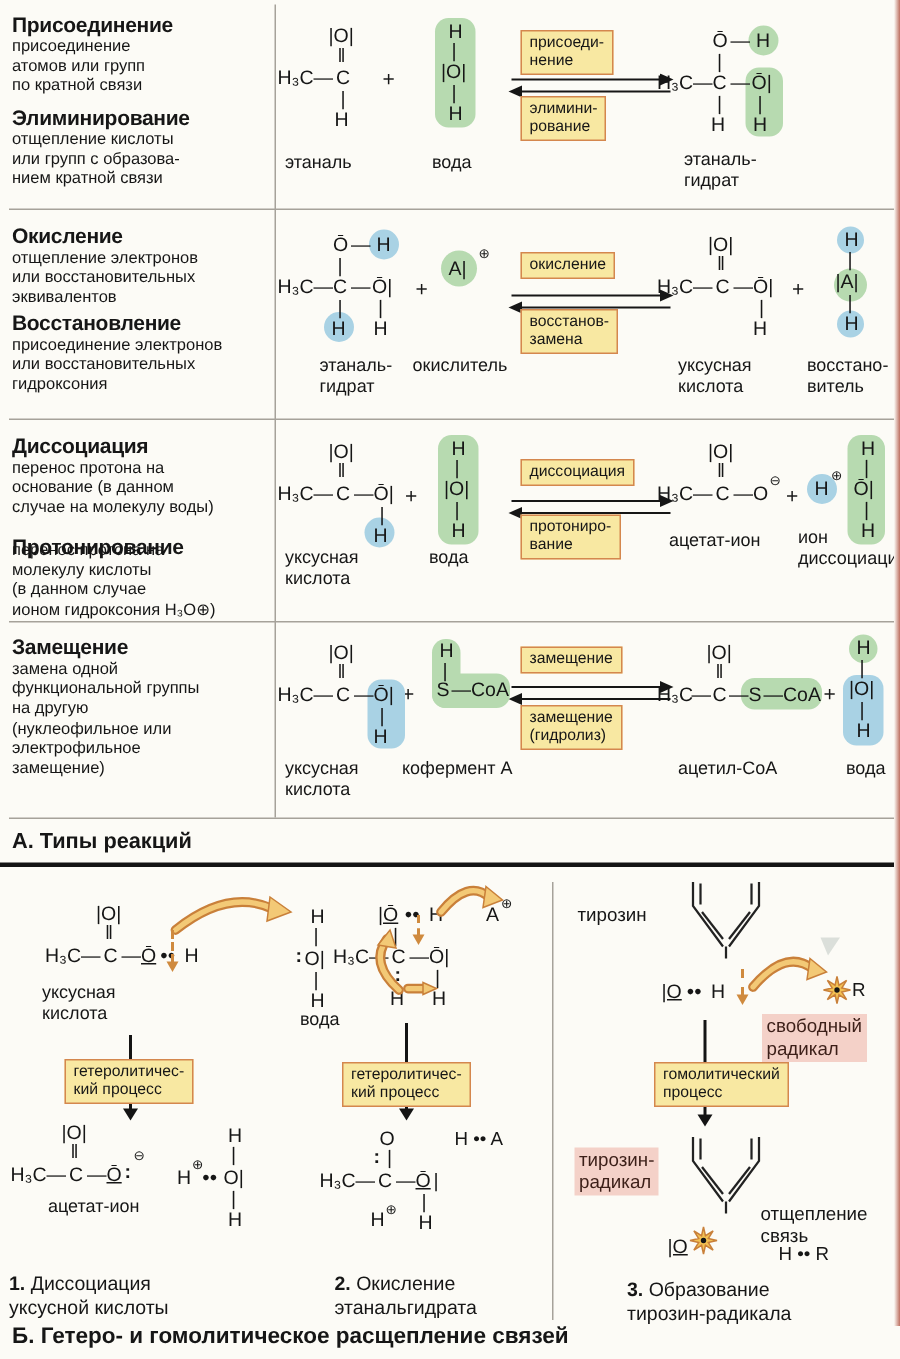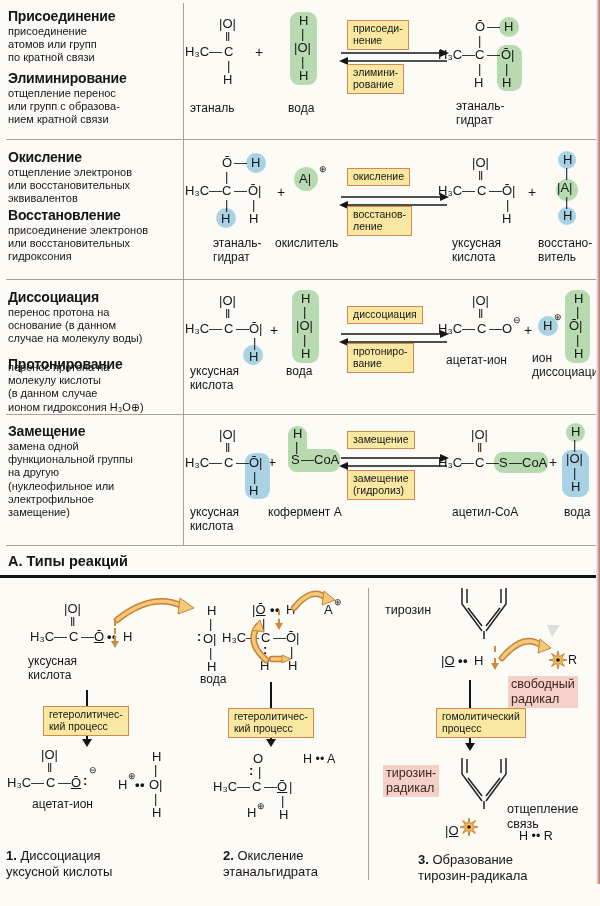--- a/index.html
+++ b/index.html
@@ -63,21 +63,21 @@
   <div class="hsep" style="top:139px"></div>
   <div class="hsep" style="top:279px"></div>
   <div class="hsep" style="top:414px"></div>
   <div class="hsep" style="top:545px"></div>
 
   <div class="term" style="left:8px;top:8px">Присоединение</div>
   <div class="desc" style="left:8px;top:25px">присоединение
 атомов или групп
 по кратной связи</div>
   <div class="term" style="left:8px;top:70px">Элиминирование</div>
-  <div class="desc" style="left:8px;top:87px">отщепление перенос
+  <div class="desc" style="left:8px;top:87px">отщепление кислоты
 или групп с образова-
 нием кратной связи</div>
   <div class="term" style="left:8px;top:149px">Окисление</div>
   <div class="desc" style="left:8px;top:166px">отщепление электронов
 или восстановительных
 эквивалентов</div>
   <div class="term" style="left:8px;top:207px">Восстановление</div>
   <div class="desc" style="left:8px;top:224px">присоединение электронов
 или восстановительных
 гидроксония</div>
@@ -172,21 +172,21 @@
       <span class="tok sup" style="left: 25px; top: 0px;">⊕</span>
     </div>
   <div class="ybox" style="left:347px;top:168px">окисление</div>
   <svg class="eq" style="left:338px;top:193px" width="112" height="16" viewBox="0 0 112 16">
     <line x1="3" y1="4" x2="103" y2="4"></line>
       <polygon points="102,0 111,4 102,8"></polygon>
     <line x1="109" y1="12" x2="9" y2="12"></line>
       <polygon points="10,8 1,12 10,16"></polygon>
   </svg>
   <div class="ybox" style="left:347px;top:206px">восстанов-
-ление</div>
+замена</div>
   <div class="mol" style="left: 438px; top: 156px; width: 90px; height: 70px;">
       <span class="tok " style="left: 34px; top: 0px;">|O|</span>
       <span class="tok " style="left: 40px; top: 13px;">‖</span>
       <span class="tok " style="left: 0px; top: 28px;">H₃C</span>
       <span class="tok " style="left: 24px; top: 28px;">—</span>
       <span class="tok " style="left: 39px; top: 28px;">C</span>
       <span class="tok " style="left: 51px; top: 28px;">—</span>
       <span class="tok " style="left: 64px; top: 28px;">Ō|</span>
       <span class="tok " style="left: 68px; top: 42px;">|</span>
       <span class="tok " style="left: 64px; top: 56px;">H</span>
@@ -502,15 +502,16 @@
   </svg>
   <div class="plain" style="left:507px;top:802px">отщепление
 связь</div>
   <div class="plain" style="left:519px;top:829px">H •• R</div>
   <div class="caption" style="left:418px;top:852px">
     <b>3.</b>
     <span>Образование
 тирозин-радикала</span>
   </div>
 
+  <div class="footer" style="left:8px;top:882px">Б. Гетеро- и гомолитическое расщепление связей</div>
 
   <div class="edge"></div>
 </div>
 
 </body></html>

